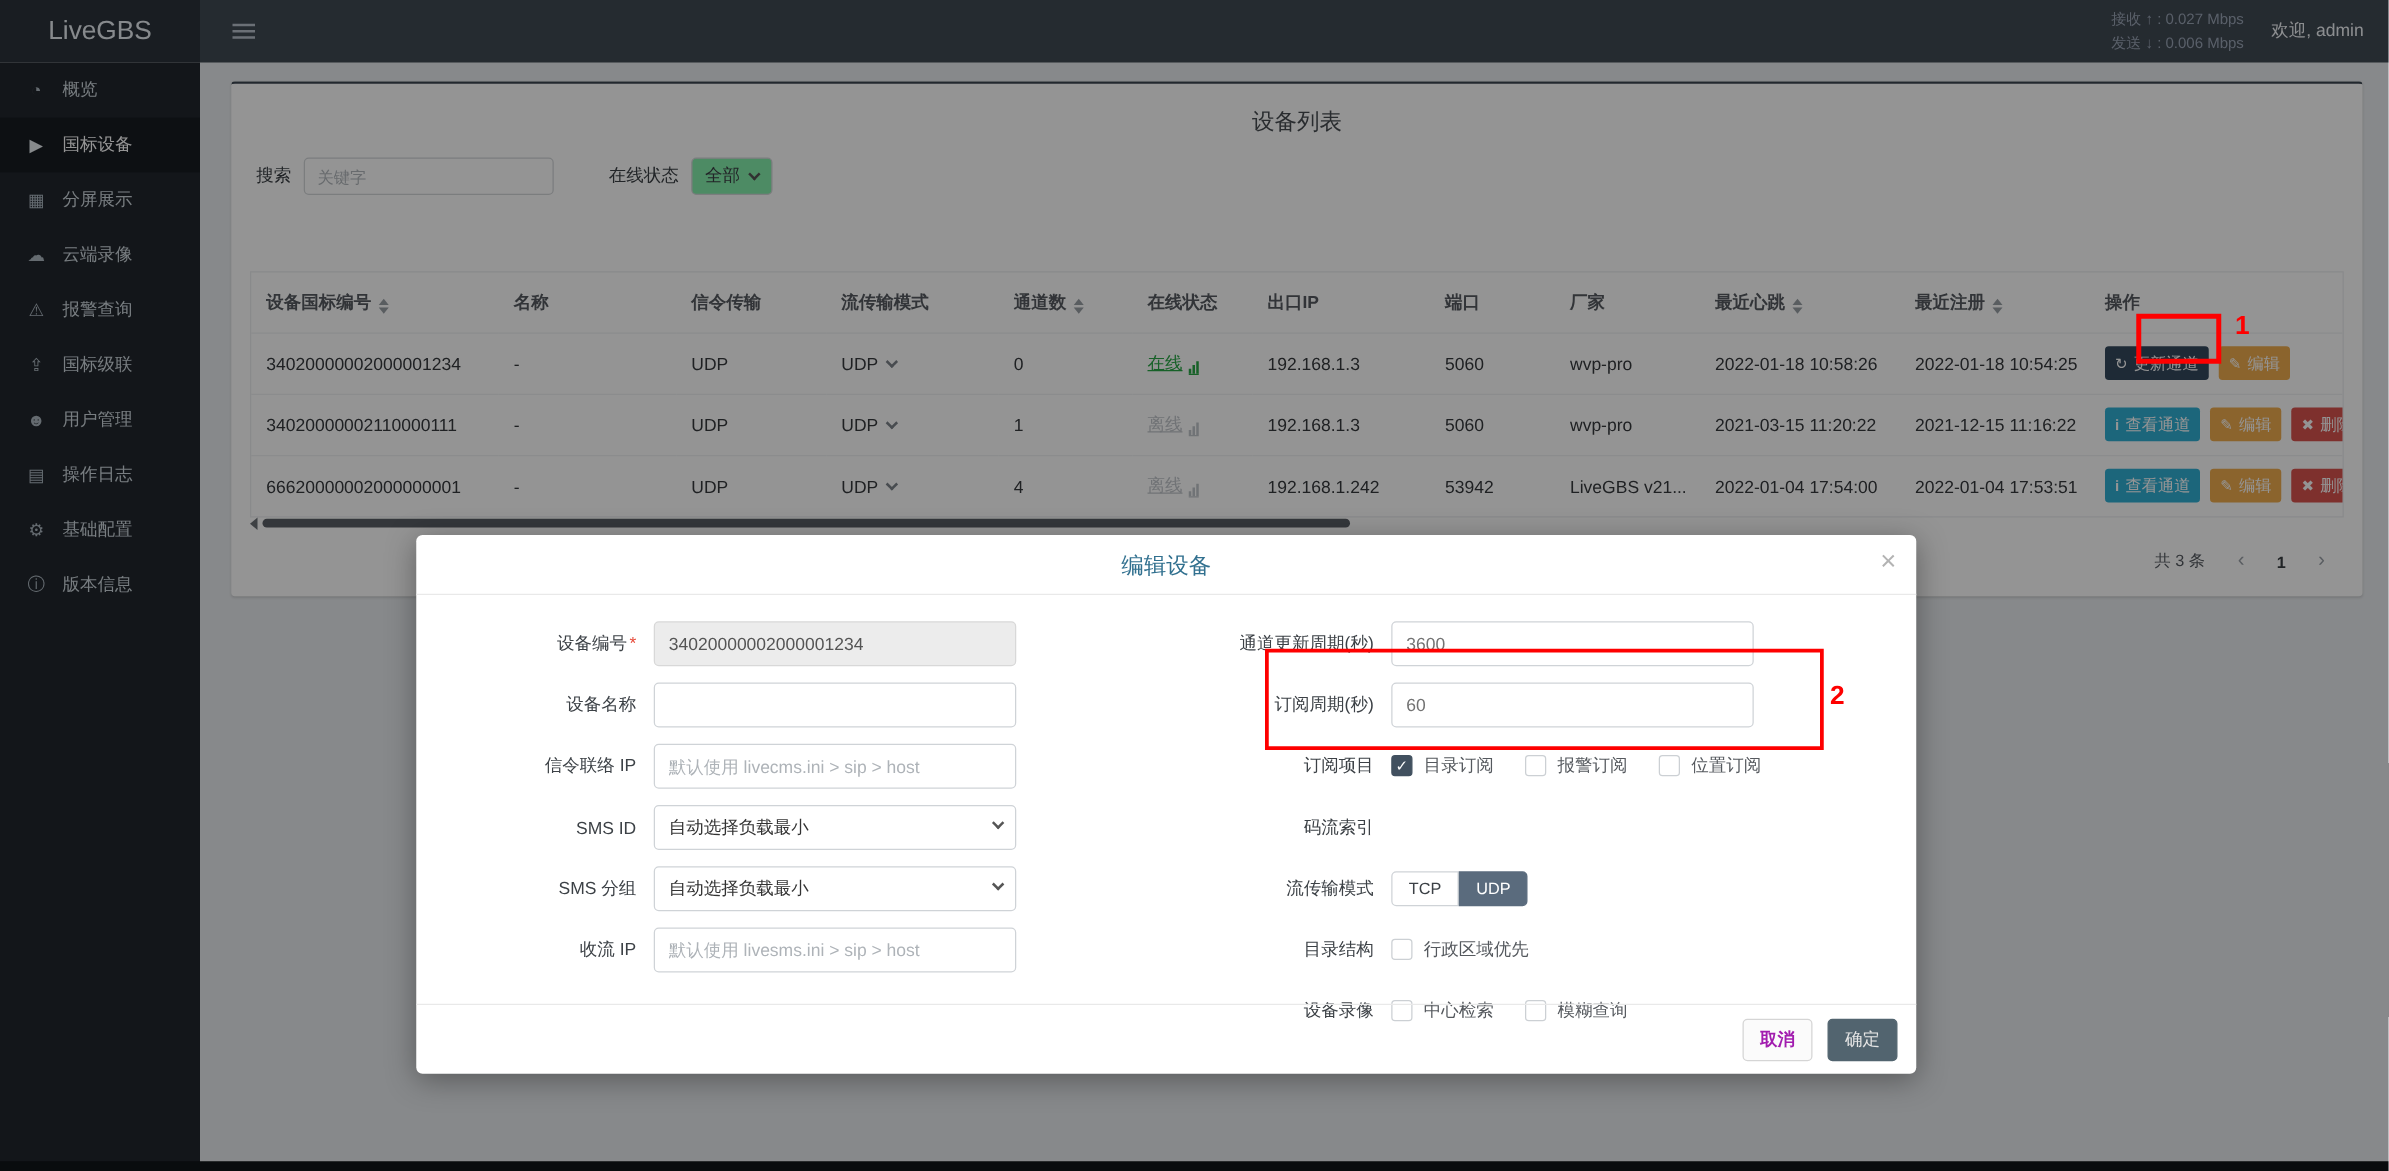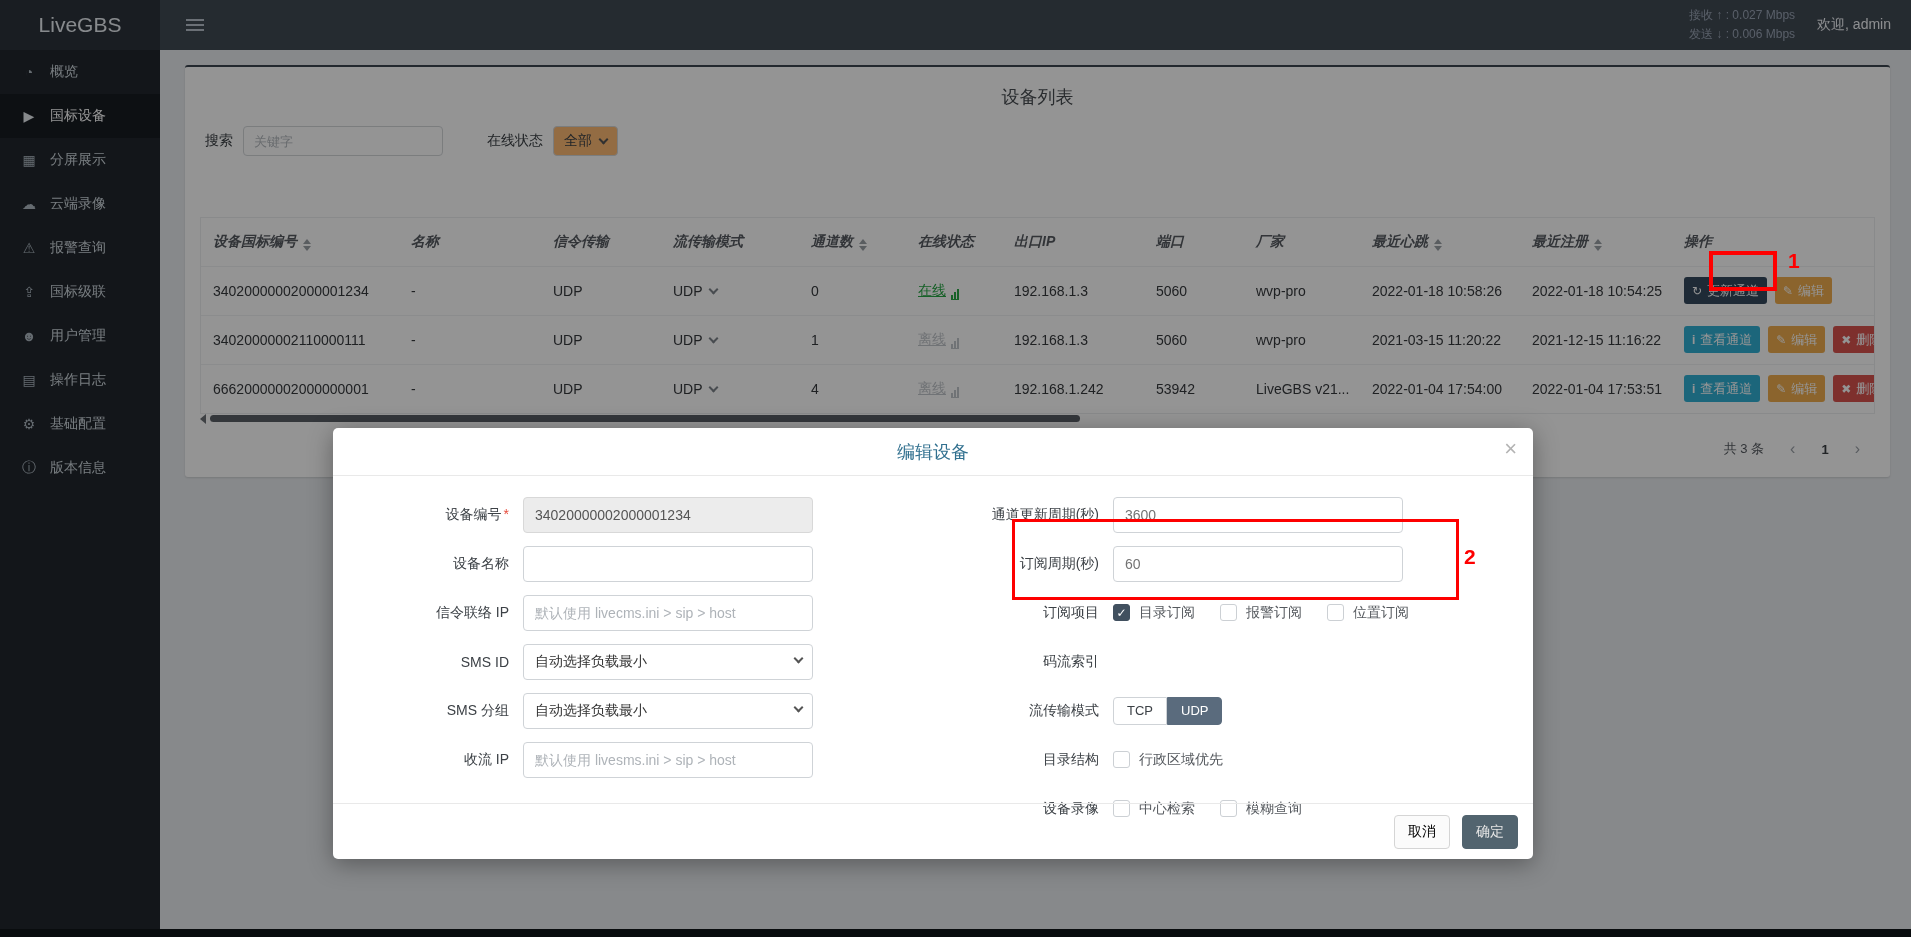--- a/index.html
+++ b/index.html
@@ -24,26 +24,26 @@
   .side-item.active .ico { color:#e8eef2; }
 
   
   .content { position:absolute; left:160px; top:50px; right:0; bottom:0; }
   .panel { position:absolute; left:25px; right:21px; top:15px; height:412px; background:#fff; border-top:2px solid #3c4650; border-radius:3px; box-shadow:0 1px 2px rgba(0,0,0,.12); }
   .panel-title { padding-top:18px; text-align:center; font-size:18px; color:#484d52; }
   .filters { position:absolute; top:58px; left:20px; height:32px; display:flex; align-items:center; gap:10px; font-size:14px; color:#3c4146; }
   .search-input { width:200px; height:30px; border:1px solid #d4d7da; border-radius:4px; padding:0 10px; font-size:13px; color:#333; font-family:inherit; }
   .search-input::placeholder { color:#b3b8bd; }
   .filters .gap { width:24px; }
-  .select-box { height:30px; border:1px solid #d4d7da; border-radius:4px; background:#fdba74; display:flex; align-items:center; gap:8px; padding:0 10px; cursor:pointer; }
+  .select-box { height:30px; border:1px solid #d4d7da; border-radius:4px; background:#86efac; display:flex; align-items:center; gap:8px; padding:0 10px; cursor:pointer; }
   .chev { width:7px; height:7px; border-right:2px solid #555; border-bottom:2px solid #555; transform:rotate(45deg); margin-top:-3px; }
 
   .tablewrap { position:absolute; top:150px; left:15px; right:15px; border:1px solid #eceef0; }
   table { width:100%; border-collapse:collapse; table-layout:fixed; }
-  th { height:48px; text-align:left; font-size:14px; font-weight:700; color:#565b61; padding:0 8px 0 12px; white-space:nowrap;font-style:italic; }
+  th { height:48px; text-align:left; font-size:14px; font-weight:700; color:#565b61; padding:0 8px 0 12px; white-space:nowrap; }
   td { height:49px; font-size:14px; color:#36393d; padding:0 8px 0 12px; border-top:1px solid #f0f1f3; white-space:nowrap; overflow:hidden; }
   .sort { display:inline-flex; flex-direction:column; gap:2px; margin-left:6px; vertical-align:2px; }
   .sort i { display:block; width:0; height:0; border-left:4px solid transparent; border-right:4px solid transparent; }
   .sort .up { border-bottom:5px solid #9aa0a6; }
   .sort .dn { border-top:5px solid #9aa0a6; }
   .stream-dd { display:inline-flex; align-items:center; gap:7px; cursor:pointer; }
   .stream-dd .chev { border-color:#7d838a; margin-top:-2px; }
   .status-link { display:inline-flex; align-items:flex-end; gap:5px; text-decoration:underline; cursor:pointer; }
   .status-link.online { color:#28a745; }
   .status-link.offline { color:#c2c6cb; }
@@ -87,21 +87,21 @@
   .cb-group { display:flex; align-items:center; gap:9px; margin-right:16px; }
   .cbox { width:17px; height:17px; border:1px solid #ccd0d4; border-radius:3px; background:#fff; display:flex; align-items:center; justify-content:center; cursor:pointer; flex:none; }
   .cbox.checked { background:#41505f; border-color:#41505f; color:#fff; font-size:12px; }
   .cb-label { font-size:14px; color:#55595e; }
   .toggle { display:flex; }
   .tg { height:28px; padding:0 13px; display:flex; align-items:center; font-size:13px; cursor:pointer; }
   .tg-off { background:#fff; border:1px solid #cfd3d7; border-radius:4px 0 0 4px; color:#3c4146; }
   .tg-on { background:#5a6b7d; border:1px solid #5a6b7d; border-radius:0 4px 4px 0; color:#fff; }
   .modal-footer { position:absolute; bottom:0; left:0; right:0; height:56px; border-top:1px solid #e9e9e9; display:flex; align-items:center; justify-content:flex-end; gap:12px; padding-right:15px; }
   .mbtn { height:34px; padding:0 13px; border-radius:4px; font-size:14px; cursor:pointer; font-family:inherit; }
-  .mbtn-cancel { background:#fbfbfb; border:1px solid #d5d5d5; color:#000000; }
+  .mbtn-cancel { background:#fbfbfb; border:1px solid #d5d5d5; color:#a21caf;font-weight:bold; }
   .mbtn-ok { background:#52646f; border:1px solid #52646f; color:#e5e5e5; }
 
   
   .ann-box { position:absolute; border:4px solid #fe0000; z-index:150; pointer-events:none; }
   .ann-box2 { border-width:3px; }
   .ann-label { position:absolute; color:#fe0000; font-size:21px; font-weight:bold; z-index:150; }
 </style>
 </head>
 <body>
 

